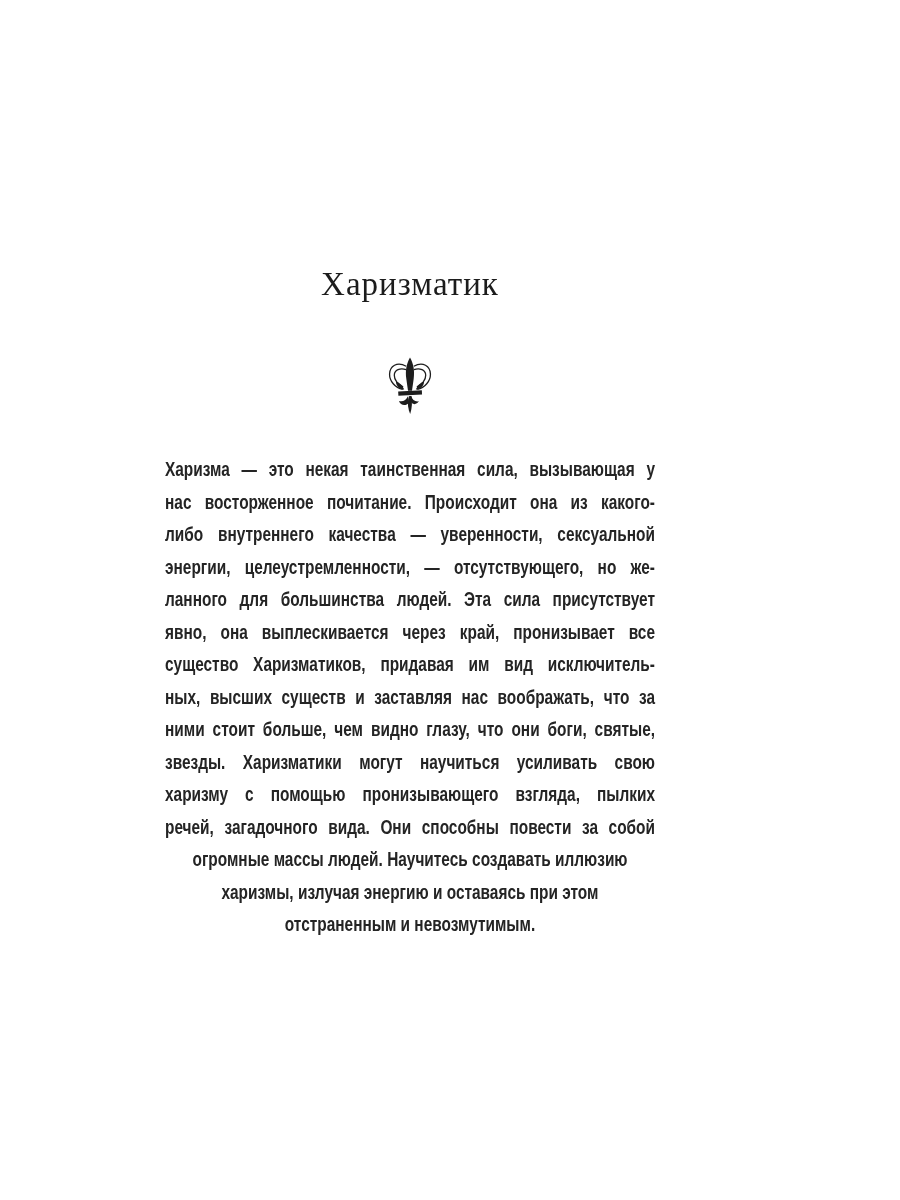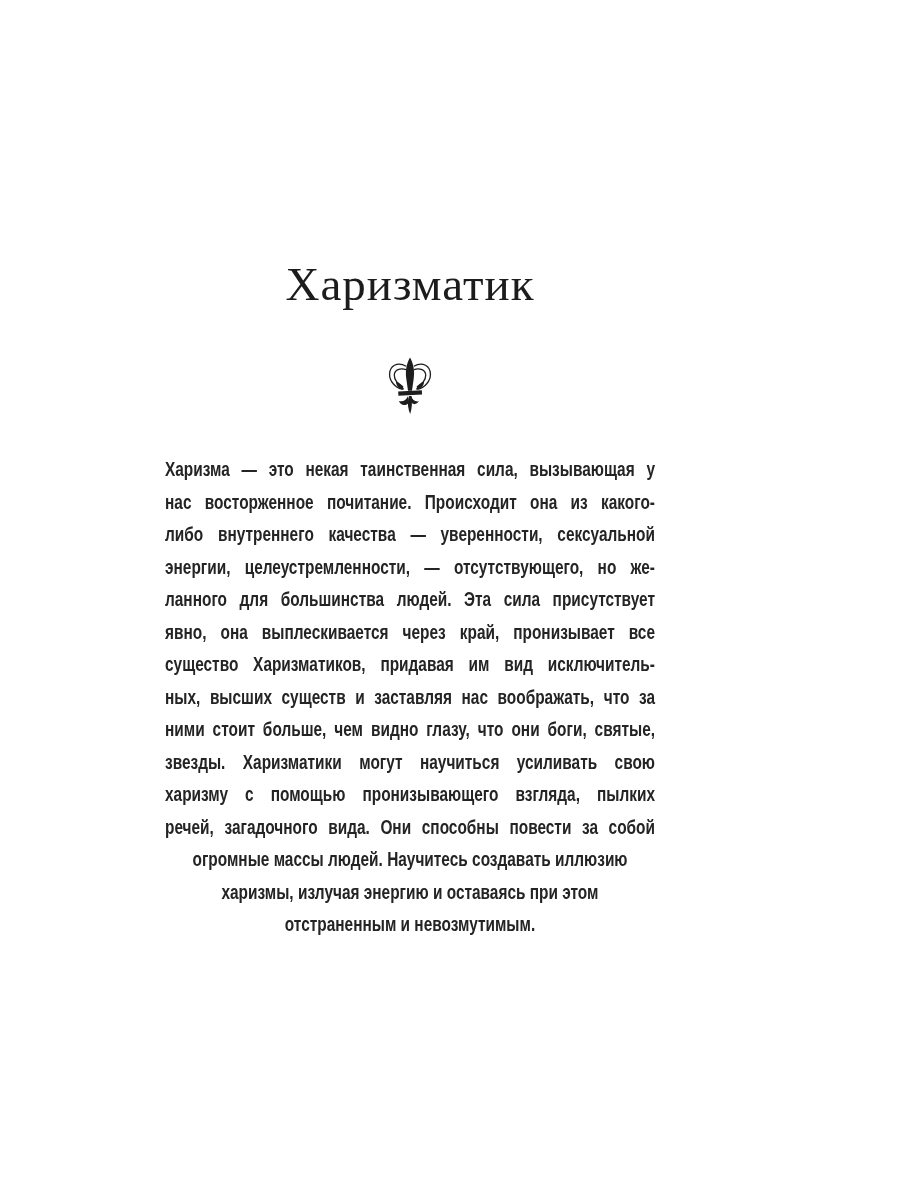--- a/index.html
+++ b/index.html
@@ -18,21 +18,21 @@
   .text-column {
     position: absolute;
     left: 165px;
     top: 0;
     width: 490px;
   }
   .chapter-title {
     margin: 261px 0 0 0;
     font-family: "Liberation Serif", serif;
     font-weight: 400;
-    font-size: 47px;
+    font-size: 33px;
     line-height: 47px;
     letter-spacing: 1px;
     text-align: center;
     color: #1c1c1c;
     white-space: nowrap;
   }
   .ornament {
     display: block;
     margin: 48px auto 0 auto;
     width: 46px;

